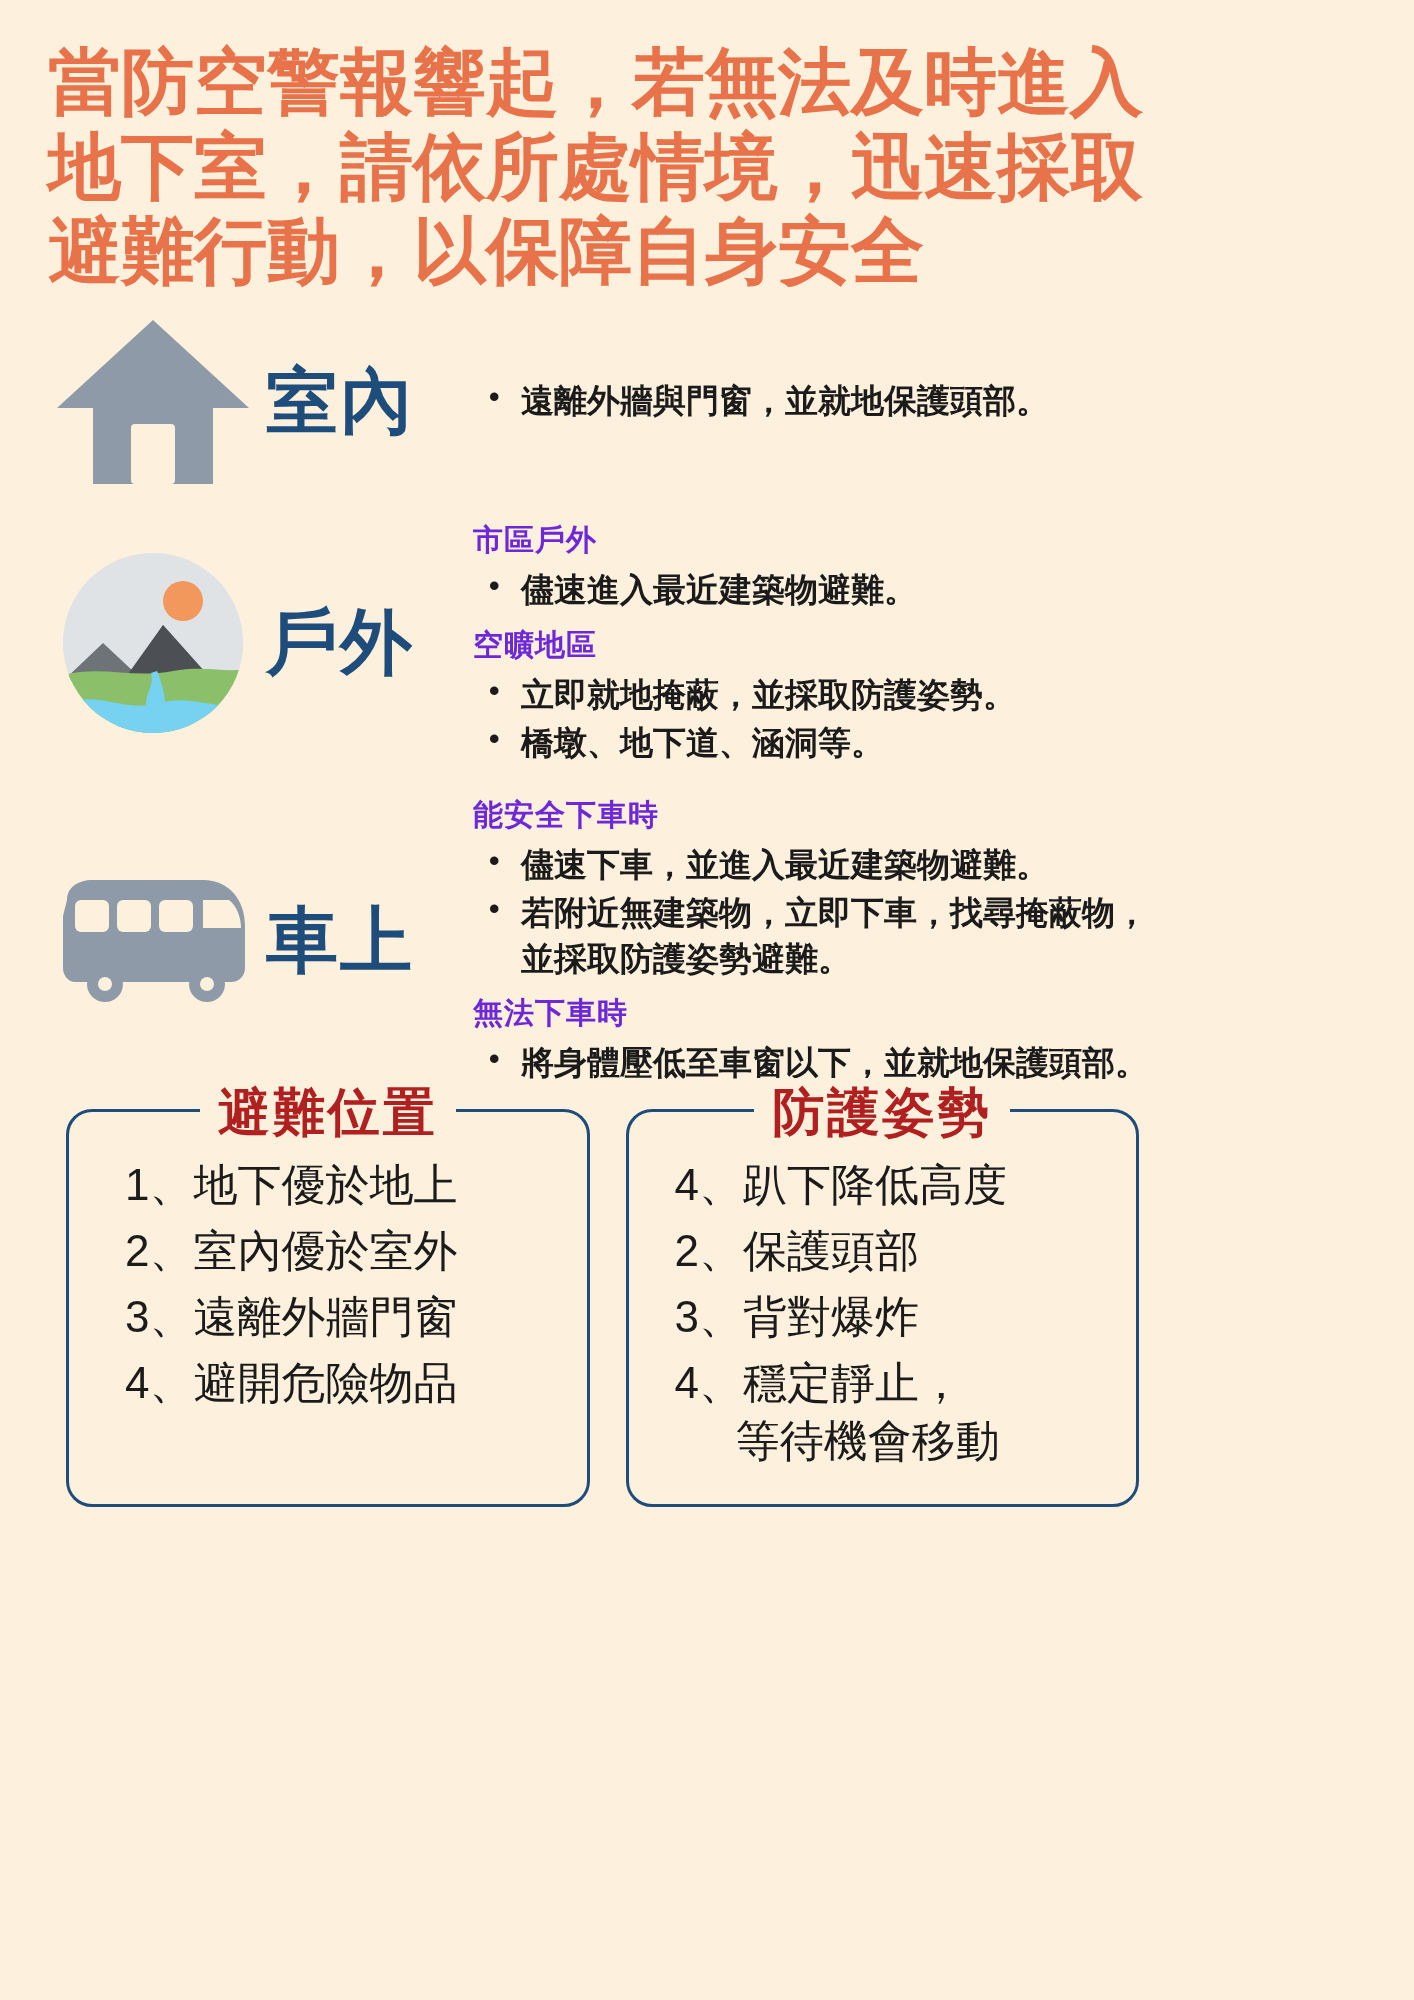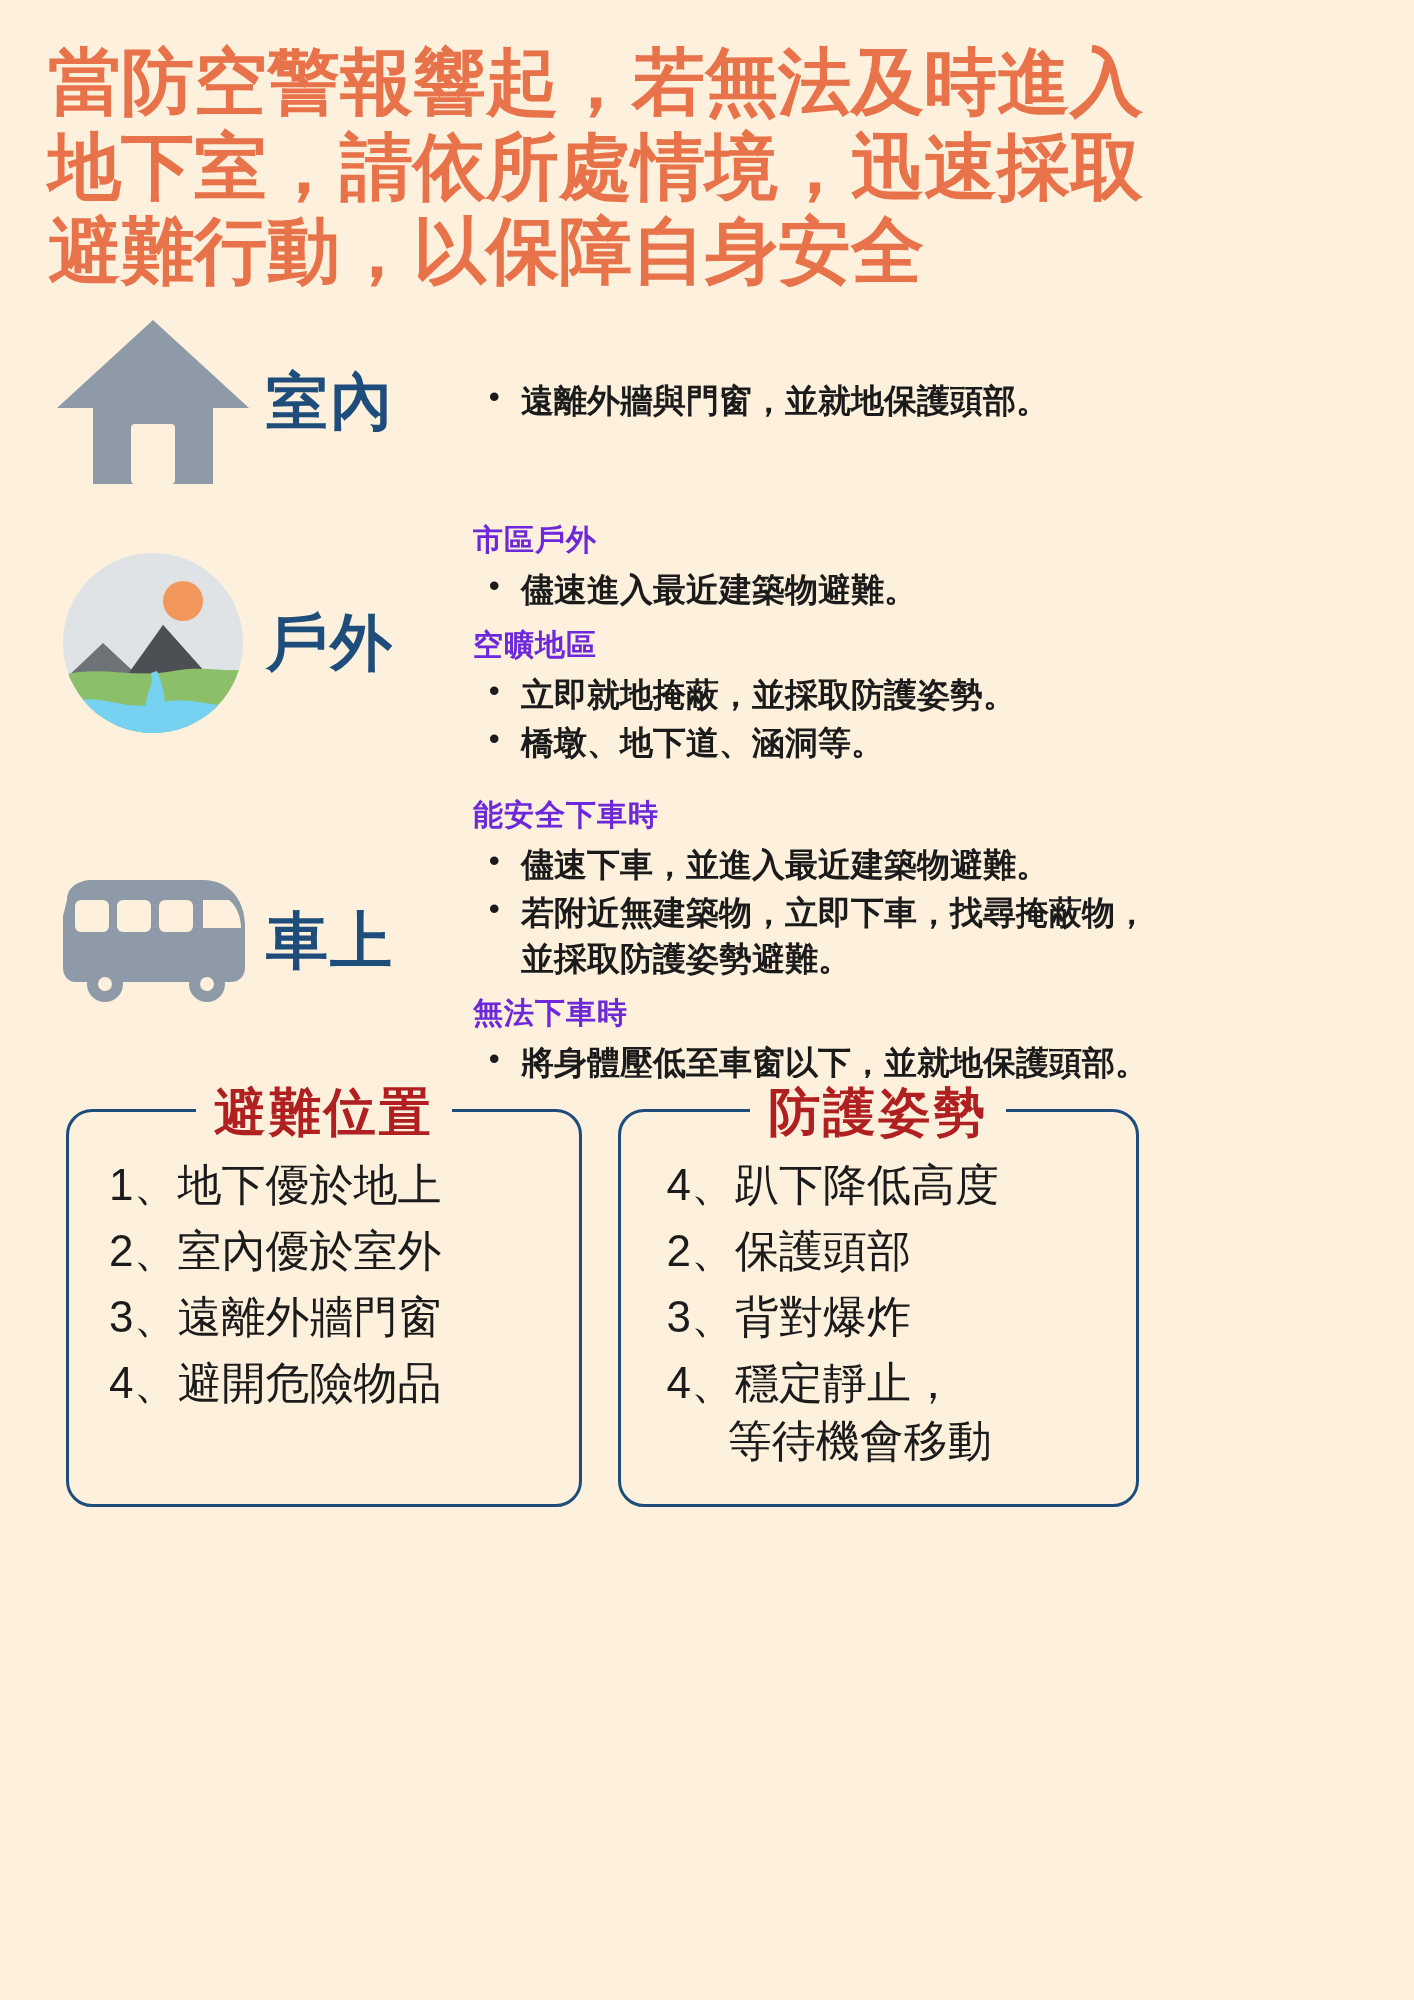--- a/index.html
+++ b/index.html
@@ -49,21 +49,21 @@
     width: 210px;
     min-width: 210px;
     display: flex;
     justify-content: center;
     align-items: center;
   }
   .row-label {
     width: 215px;
     min-width: 215px;
     color: #1e4d7b;
-    font-size: 62px;
+    font-size: 72px;
     font-weight: bold;
     letter-spacing: 2px;
     text-align: left;
     padding-left: 8px;
     box-sizing: border-box;
   }
   .row-content {
     flex: 1;
     padding-right: 8px;
   }
@@ -145,21 +145,21 @@
     padding: 0;
   }
   .box ol li {
     font-size: 44px;
     font-weight: normal;
     color: #1b1b1b;
     line-height: 1.32;
     margin-bottom: 8px;
     white-space: pre-wrap;
   }
-  .box-left { padding-left: 40px; }
+  .box-left { padding-left: 56px; }
   .box-right { padding-left: 46px; }
 </style>
 </head>
 <body>
 
 <div class="page">
 
   <h1 class="title">當防空警報響起，若無法及時進入地下室，請依所處情境，迅速採取避難行動，以保障自身安全</h1>
 
   <div class="rows">

